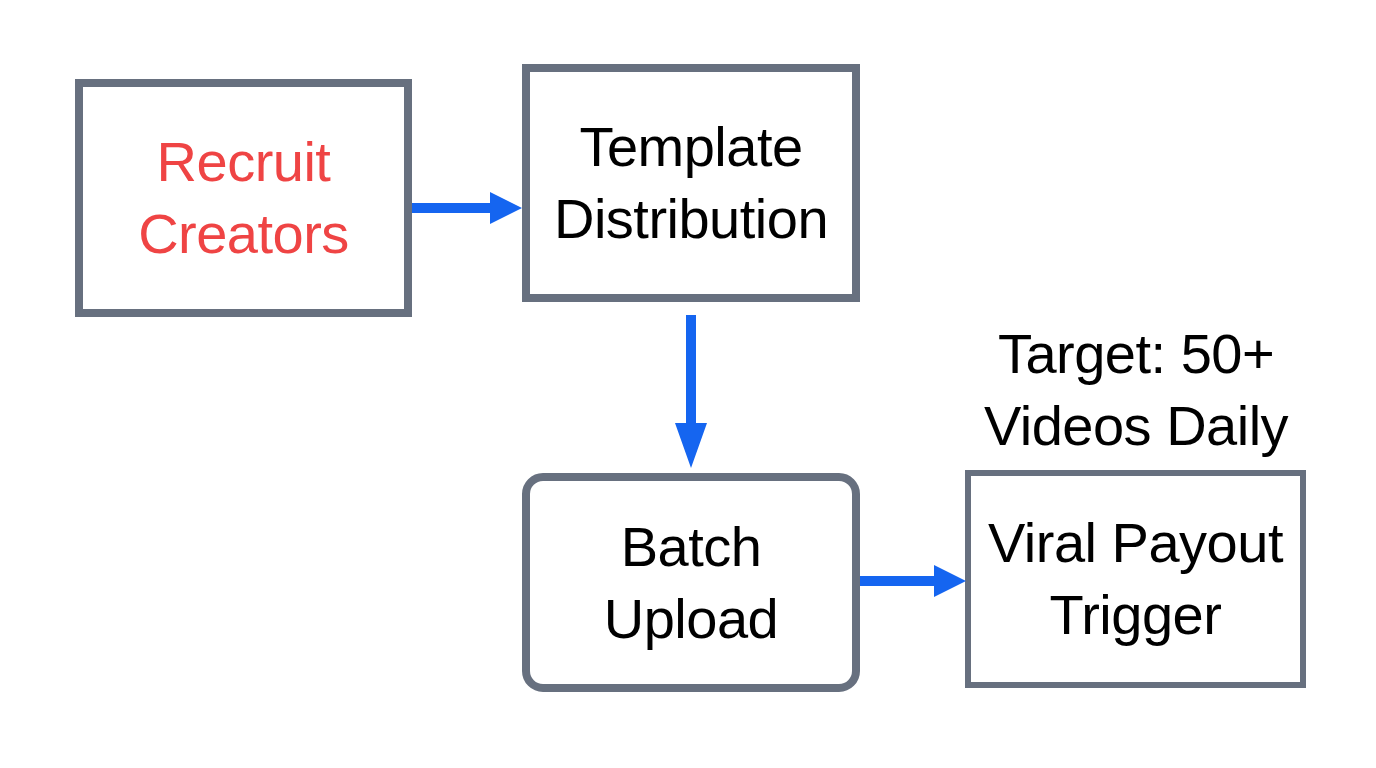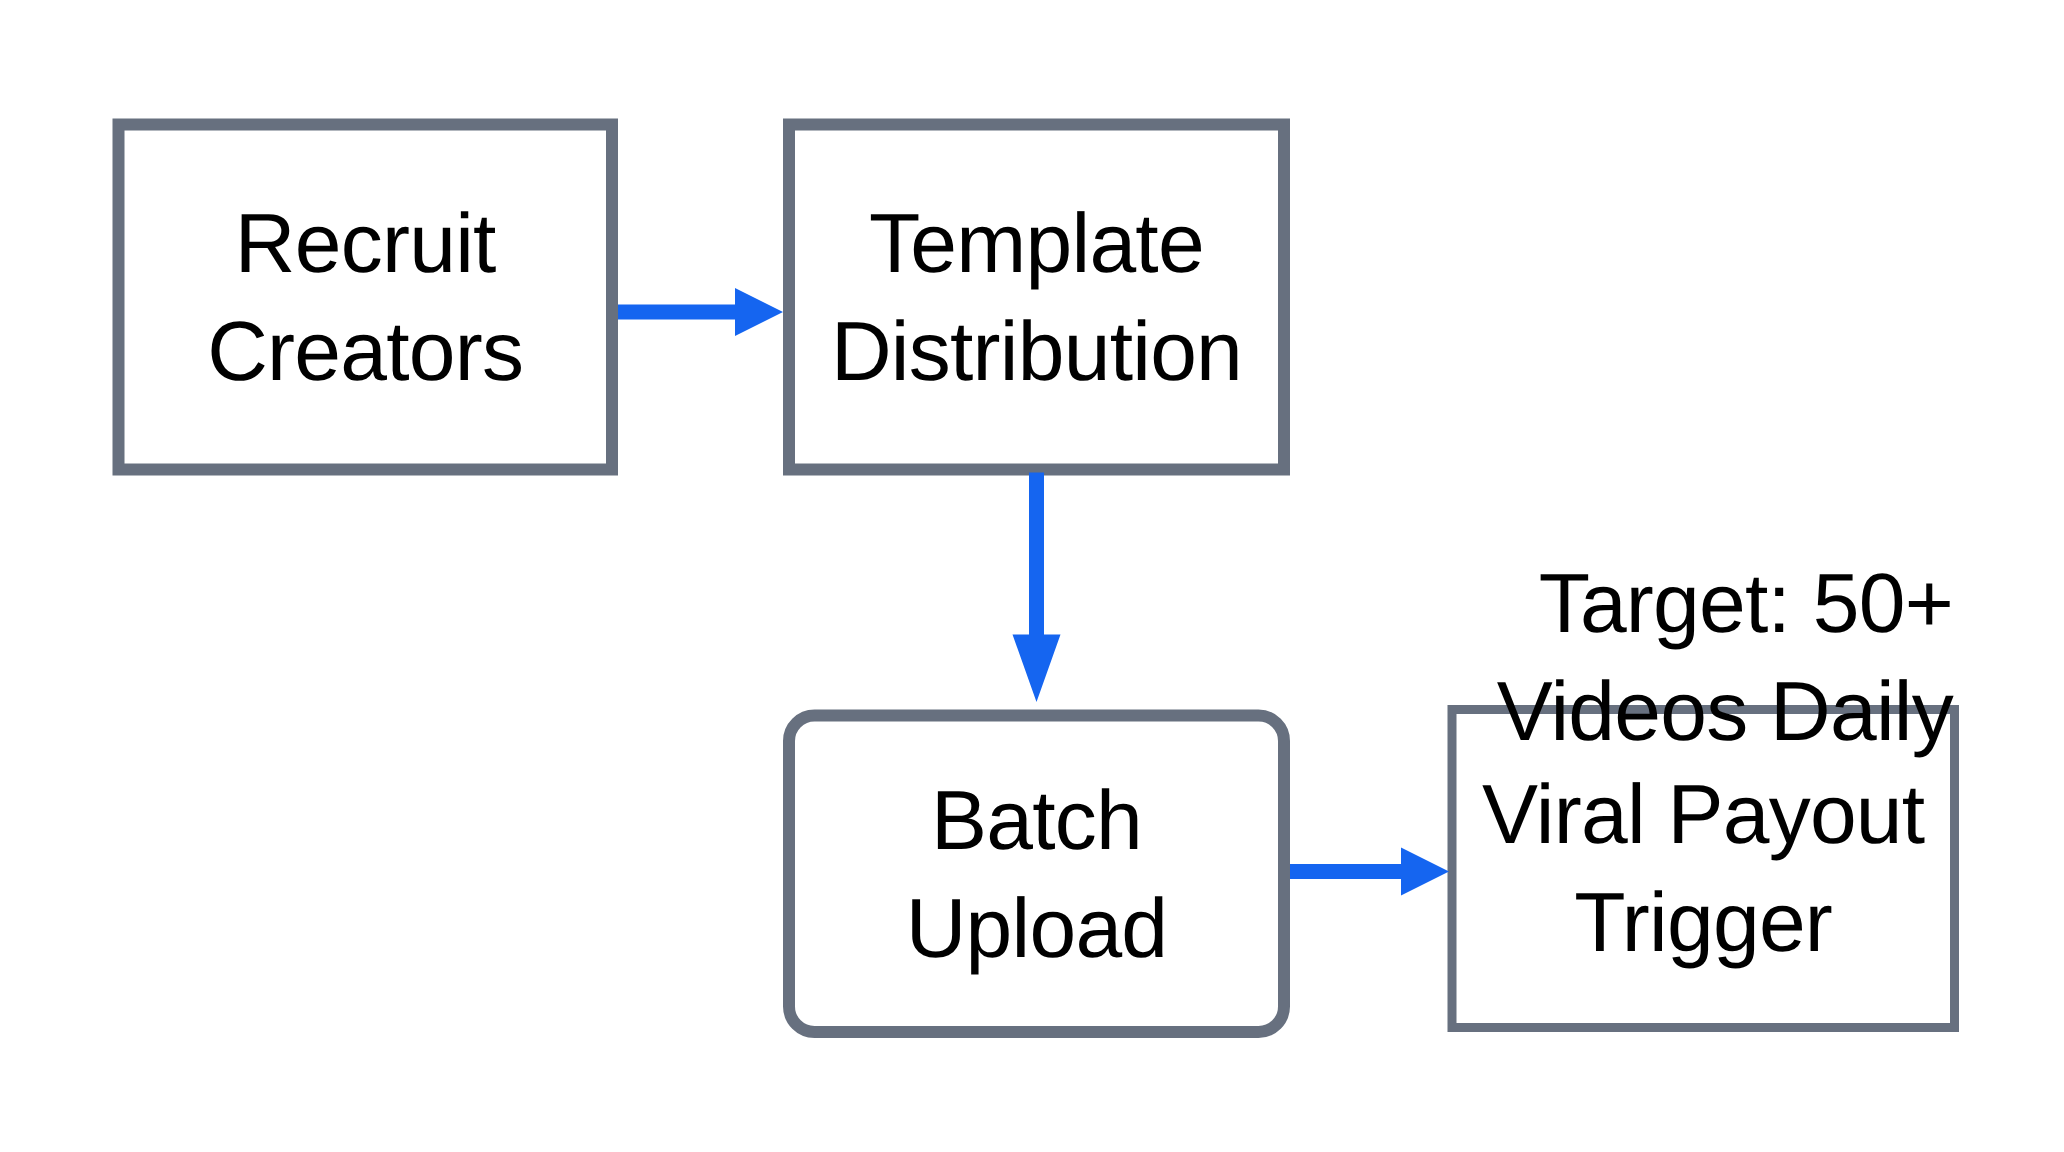--- a/index.html
+++ b/index.html
@@ -33,42 +33,41 @@
     color: #000000;
     white-space: pre-line;
     letter-spacing: -0.5px;
   }
   .free-label {
     position: absolute;
     font-family: "Liberation Sans", sans-serif;
     font-size: 56px;
     line-height: 72px;
     color: #000000;
-    text-align: right;
+    text-align: center;
     white-space: pre-line;
     letter-spacing: -0.5px;
-    margin-top: 48px;
   }
   .edge {
     position: absolute;
     overflow: visible;
   }
   .edge svg { display: block; overflow: visible; }
 </style>
 </head>
 <body>
 
 <div id="canvas" style="background: rgb(255, 255, 255);">
 
   <div class="node" id="node-0" style="left: 75px; top: 79px; width: 337px; height: 238px; border-width: 8px; border-color: rgb(103, 112, 127); background: rgb(255, 255, 255);">
-    <span class="node-label" style="color: #000000;">Recruit
+    <span class="node-label" style="color: #ef4444;">Recruit
 Creators</span>
   </div>
 
-  <div class="node" id="node-1" style="left: 522px; top: 79px; width: 338px; height: 238px; border-width: 8px; border-color: rgb(103, 112, 127); background: rgb(255, 255, 255);">
+  <div class="node" id="node-1" style="left: 522px; top: 64px; width: 338px; height: 238px; border-width: 8px; border-color: rgb(103, 112, 127); background: rgb(255, 255, 255);">
     <span class="node-label" style="color: rgb(0, 0, 0);">Template
 Distribution</span>
   </div>
 
   <div class="node" id="node-2" style="left: 522px; top: 473px; width: 338px; height: 219px; border-width: 8px; border-color: rgb(103, 112, 127); background: rgb(255, 255, 255); border-radius: 21px;">
     <span class="node-label" style="color: rgb(0, 0, 0);">Batch
 Upload</span>
   </div>
 
   <div class="node" id="node-3" style="left: 965px; top: 470px; width: 341px; height: 218px; border-width: 6px; border-color: rgb(103, 112, 127); background: rgb(255, 255, 255);">

